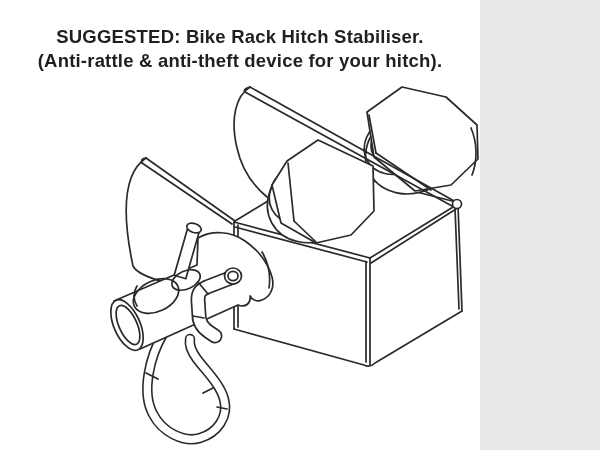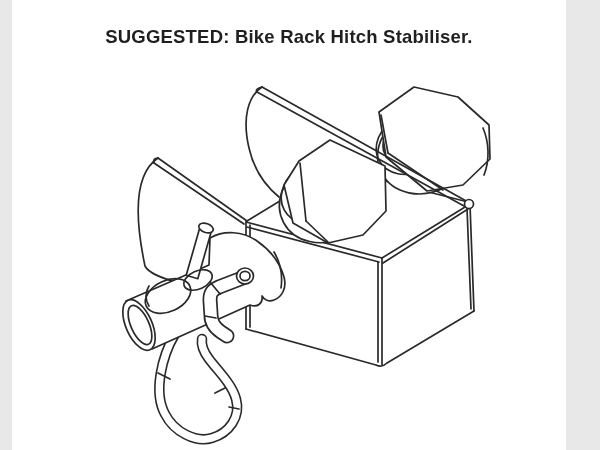--- a/index.html
+++ b/index.html
@@ -2,44 +2,44 @@
 <html style="--background: #ffffff; --line-color: #2a2a2a; --text-color: #1f1f1f;"><head>
 <meta charset="utf-8">
 <style>
   :root{
     --background:#ffffff;
     --line-color:#2a2a2a;
     --text-color:#1f1f1f;
   }
   html,body{margin:0;padding:0;background:#e8e8e8;}
   .stage{
-    position:relative;width:554px;height:450px;
+    position:relative;width:480px;height:450px;
     background:var(--background);overflow:hidden;
     font-family:"Liberation Sans",sans-serif;
-    margin-left:12px;
   }
   .caption{
     position:absolute;top:25px;left:0;right:0;
     text-align:center;color:var(--text-color);
     font-size:18.5px;line-height:24px;font-weight:600;letter-spacing:.2px;
   }
   .caption div{white-space:nowrap;}
   .illus{position:absolute;left:0;top:0;}
   .ln{fill:none;stroke:var(--line-color);stroke-width:1.7;stroke-linecap:round;stroke-linejoin:round;}
   .fw{fill:var(--background);stroke:var(--line-color);stroke-width:1.7;stroke-linecap:round;stroke-linejoin:round;}
   .hd{fill:none;stroke:var(--line-color);stroke-linecap:round;stroke-linejoin:round;}
   .hw{fill:none;stroke:var(--background);stroke-linecap:round;stroke-linejoin:round;}
 </style>
 </head>
 <body>
 
 <div class="stage">
 
   <div class="caption">
     <div>SUGGESTED: Bike Rack Hitch Stabiliser.</div>
+    <div>(Anti-rattle &amp; anti-theft device for your hitch).</div>
   </div>
 
   <svg class="illus" width="600" height="450" viewBox="0 0 600 450" aria-hidden="false" role="img" aria-label="Isometric CAD line drawing of a bike rack hitch stabiliser clamp: U-shaped clamp body with two flared guide plates, two hex bolts with washers, and a hitch pin with bent handle and R-clip wire loop">
 
     <g>
       <path class="ln" d="M146,158 C128,170 119,200 133,266 C137,274 152,279 168,283"></path>
       <path class="ln" d="M146,158 L235,221"></path>
       <path class="ln" d="M142,163 L232,224"></path>
       <path class="ln" d="M146,158 C142,158 141,160 142,163"></path>
     </g>

